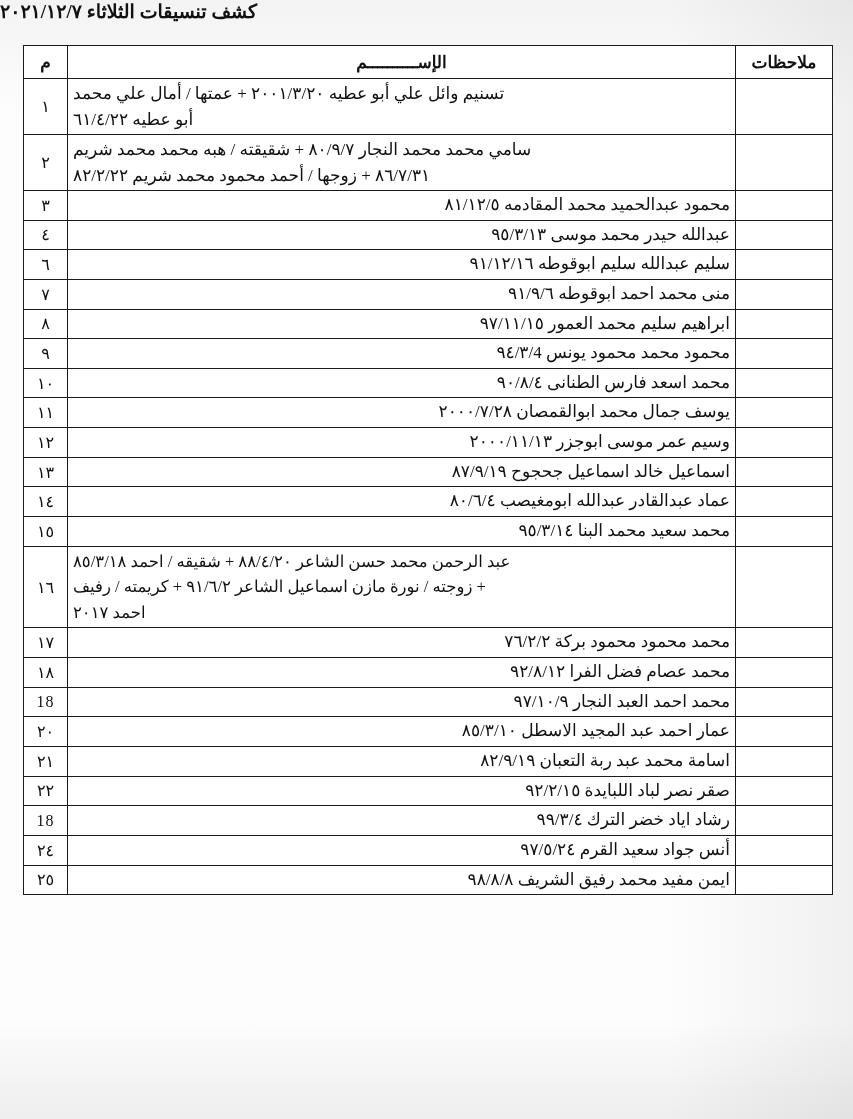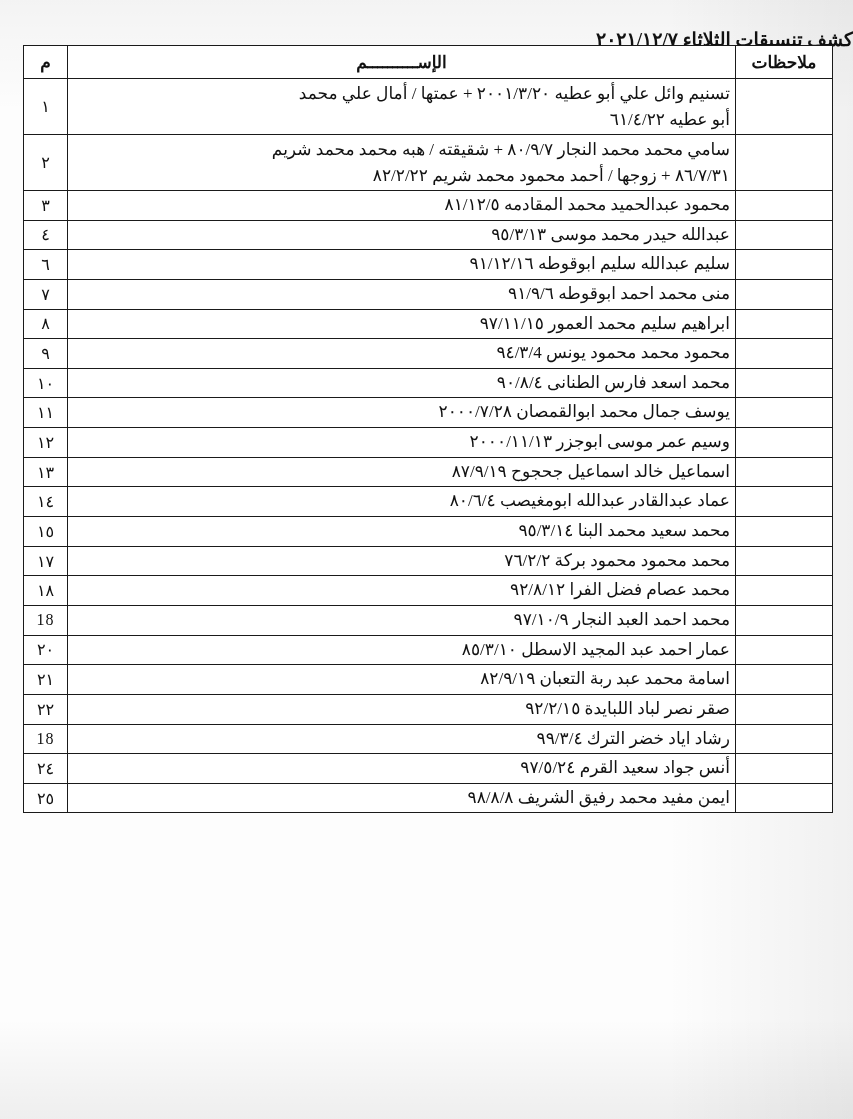--- a/index.html
+++ b/index.html
@@ -26,24 +26,24 @@
     position: absolute;
     inset: 0;
     background:
       linear-gradient(to left, rgba(0,0,0,0.05), rgba(0,0,0,0) 22%),
       linear-gradient(to bottom, rgba(0,0,0,0.04), rgba(0,0,0,0) 10%),
       linear-gradient(to top, rgba(0,0,0,0.06), rgba(0,0,0,0) 9%);
     pointer-events: none;
   }
   .doc-title {
     position: absolute;
-    top: 28px;
+    top: 0;
     left: 0;
     right: 0;
-    text-align: right;
+    text-align: left;
     font-size: 19px;
     font-weight: bold;
     letter-spacing: 0.5px;
     direction: rtl;
   }
   .table-wrap {
     position: absolute;
     top: 45px;
     right: 20px;
     left: 23px;
@@ -82,21 +82,21 @@
     font-size: 16px;
     letter-spacing: 1px;
   }
   td.name {
     text-align: right;
     font-size: 17px;
     line-height: 1.45;
   }
   td.notes { background: #fff; }
 
-  tr.tall td.name { text-align: right; }
+  tr.tall td.name { text-align: left; }
   tr.r1 td.name, tr.r2 td.name, tr.r5 td.name { line-height: 1.5; }
   tr.r16 td.name { line-height: 1.55; font-size: 16.5px; }
 
   .name-line { display: block; }
 </style>
 </head>
 <body>
 
 <div class="page">
 
@@ -210,20 +210,29 @@
             </td>
             <td class="num">١٤</td>
           </tr>
           <tr class="r15">
             <td class="notes"></td>
             <td class="name">
               <span class="name-line">محمد سعيد محمد البنا ٩٥/٣/١٤</span>
             </td>
             <td class="num">١٥</td>
           </tr>
+          <tr class="r16 tall">
+            <td class="notes"></td>
+            <td class="name">
+              <span class="name-line">عبد الرحمن محمد حسن الشاعر ٨٨/٤/٢٠ + شقيقه / احمد ٨٥/٣/١٨</span>
+              <span class="name-line">+ زوجته / نورة مازن اسماعيل الشاعر ٩١/٦/٢ + كريمته / رفيف</span>
+              <span class="name-line">احمد ٢٠١٧</span>
+            </td>
+            <td class="num">١٦</td>
+          </tr>
           <tr class="r17">
             <td class="notes"></td>
             <td class="name">
               <span class="name-line">محمد محمود محمود بركة ٧٦/٢/٢</span>
             </td>
             <td class="num">١٧</td>
           </tr>
           <tr class="r18">
             <td class="notes"></td>
             <td class="name">

